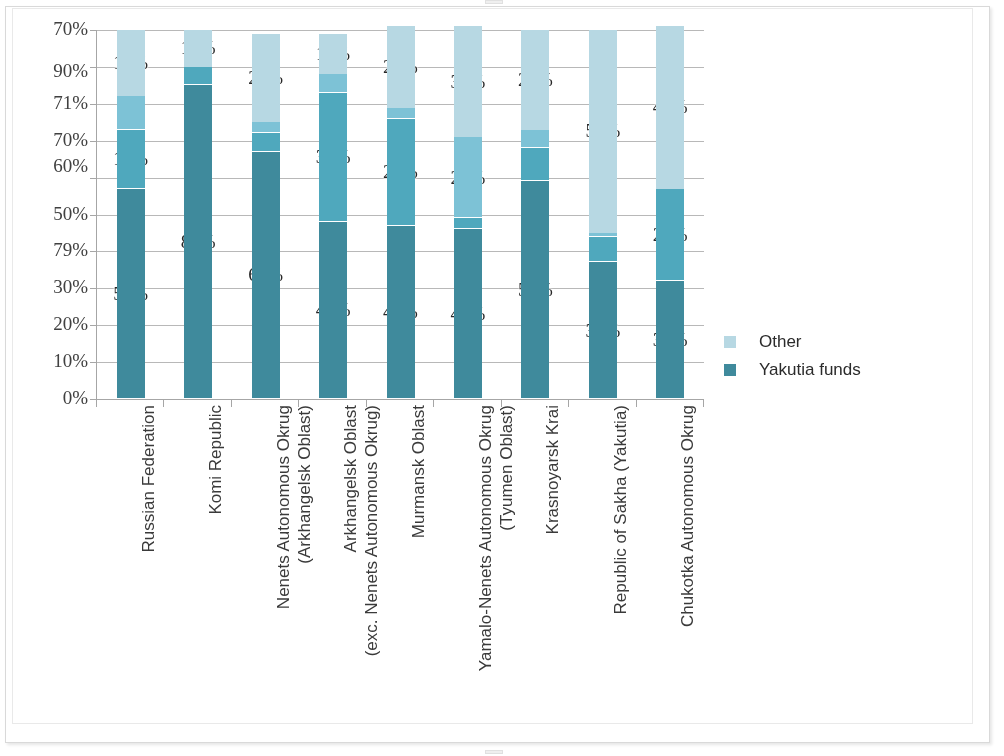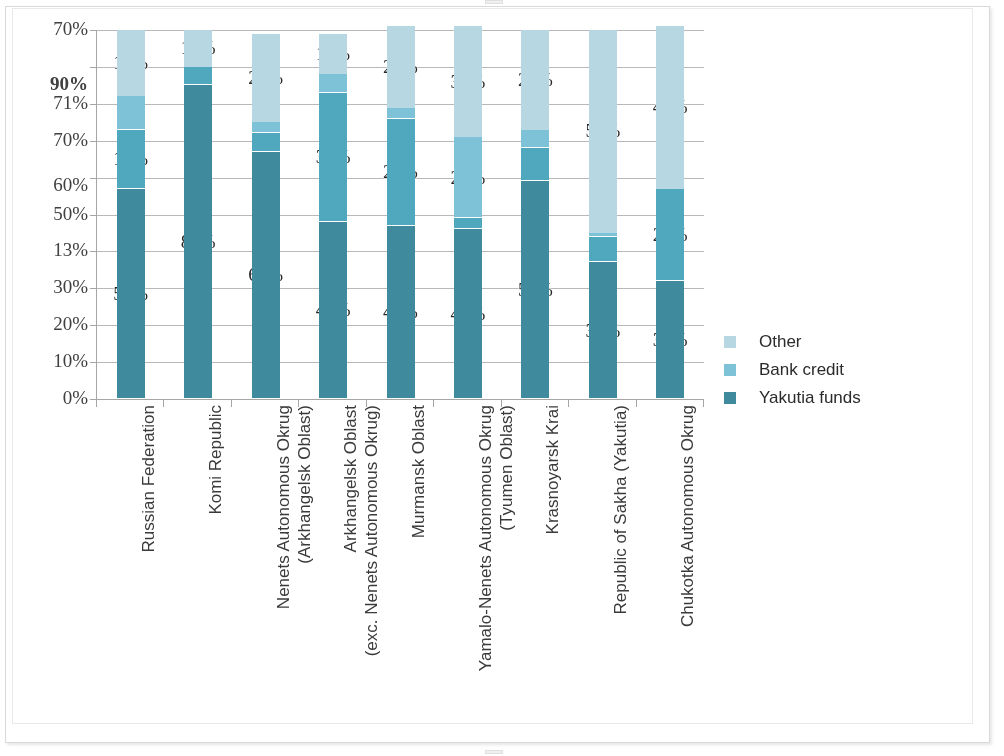--- a/index.html
+++ b/index.html
@@ -101,26 +101,26 @@
 
 <div id="object-frame"></div>
 <div id="object-frame-inner"></div>
 <div class="handle" id="handle-top"></div>
 <div class="handle" id="handle-bottom"></div>
 
 <div id="chart">
 
   <div id="ylabels">
       <div class="ylabel" style="top: 0px;">70%</div>
-      <div class="ylabel" style="top: 55px; font-weight: bold;">90%</div>
+      <div class="ylabel" style="top: 42px;">90%</div>
       <div class="ylabel" style="top: 73.8px;">71%</div>
       <div class="ylabel" style="top: 110.7px;">70%</div>
-      <div class="ylabel" style="top: 156px; text-align: right;">60%</div>
+      <div class="ylabel" style="top: 137px; text-align: right;">60%</div>
       <div class="ylabel" style="top: 184.5px;">50%</div>
-      <div class="ylabel" style="top: 221.4px;">13%</div>
+      <div class="ylabel" style="top: 221.4px;">79%</div>
       <div class="ylabel" style="top: 258.3px;">30%</div>
       <div class="ylabel" style="top: 295.2px;">20%</div>
       <div class="ylabel" style="top: 332.1px;">10%</div>
       <div class="ylabel" style="top: 369px;">0%</div>
     </div>
 
   <div id="plot">
       <div class="gridline" style="top: 0px;"></div>
       <div class="ytick" style="top: 0px;"></div>
       <div class="gridline" style="top: 36.9px;"></div>
@@ -257,22 +257,18 @@
       <div class="cat" style="left: 513.833px;"><span>Republic of Sakha (Yakutia)</span></div>
       <div class="cat" style="left: 581.278px;"><span>Chukotka Autonomous Okrug</span></div>
     </div>
 
   <div id="legend">
       <div class="legend-row">
         <span class="legend-swatch" style="background: rgb(183, 216, 227);"></span>
         <span class="legend-text">Other</span>
       </div>
       <div class="legend-row">
-        <span class="legend-swatch" style="background: rgb(125, 194, 214);"></span>
-        <span class="legend-text">Bank credit</span>
-      </div>
-      <div class="legend-row">
         <span class="legend-swatch" style="background: rgb(63, 138, 156);"></span>
         <span class="legend-text">Yakutia funds</span>
       </div>
     </div>
 
 </div>
 
 </body></html>

